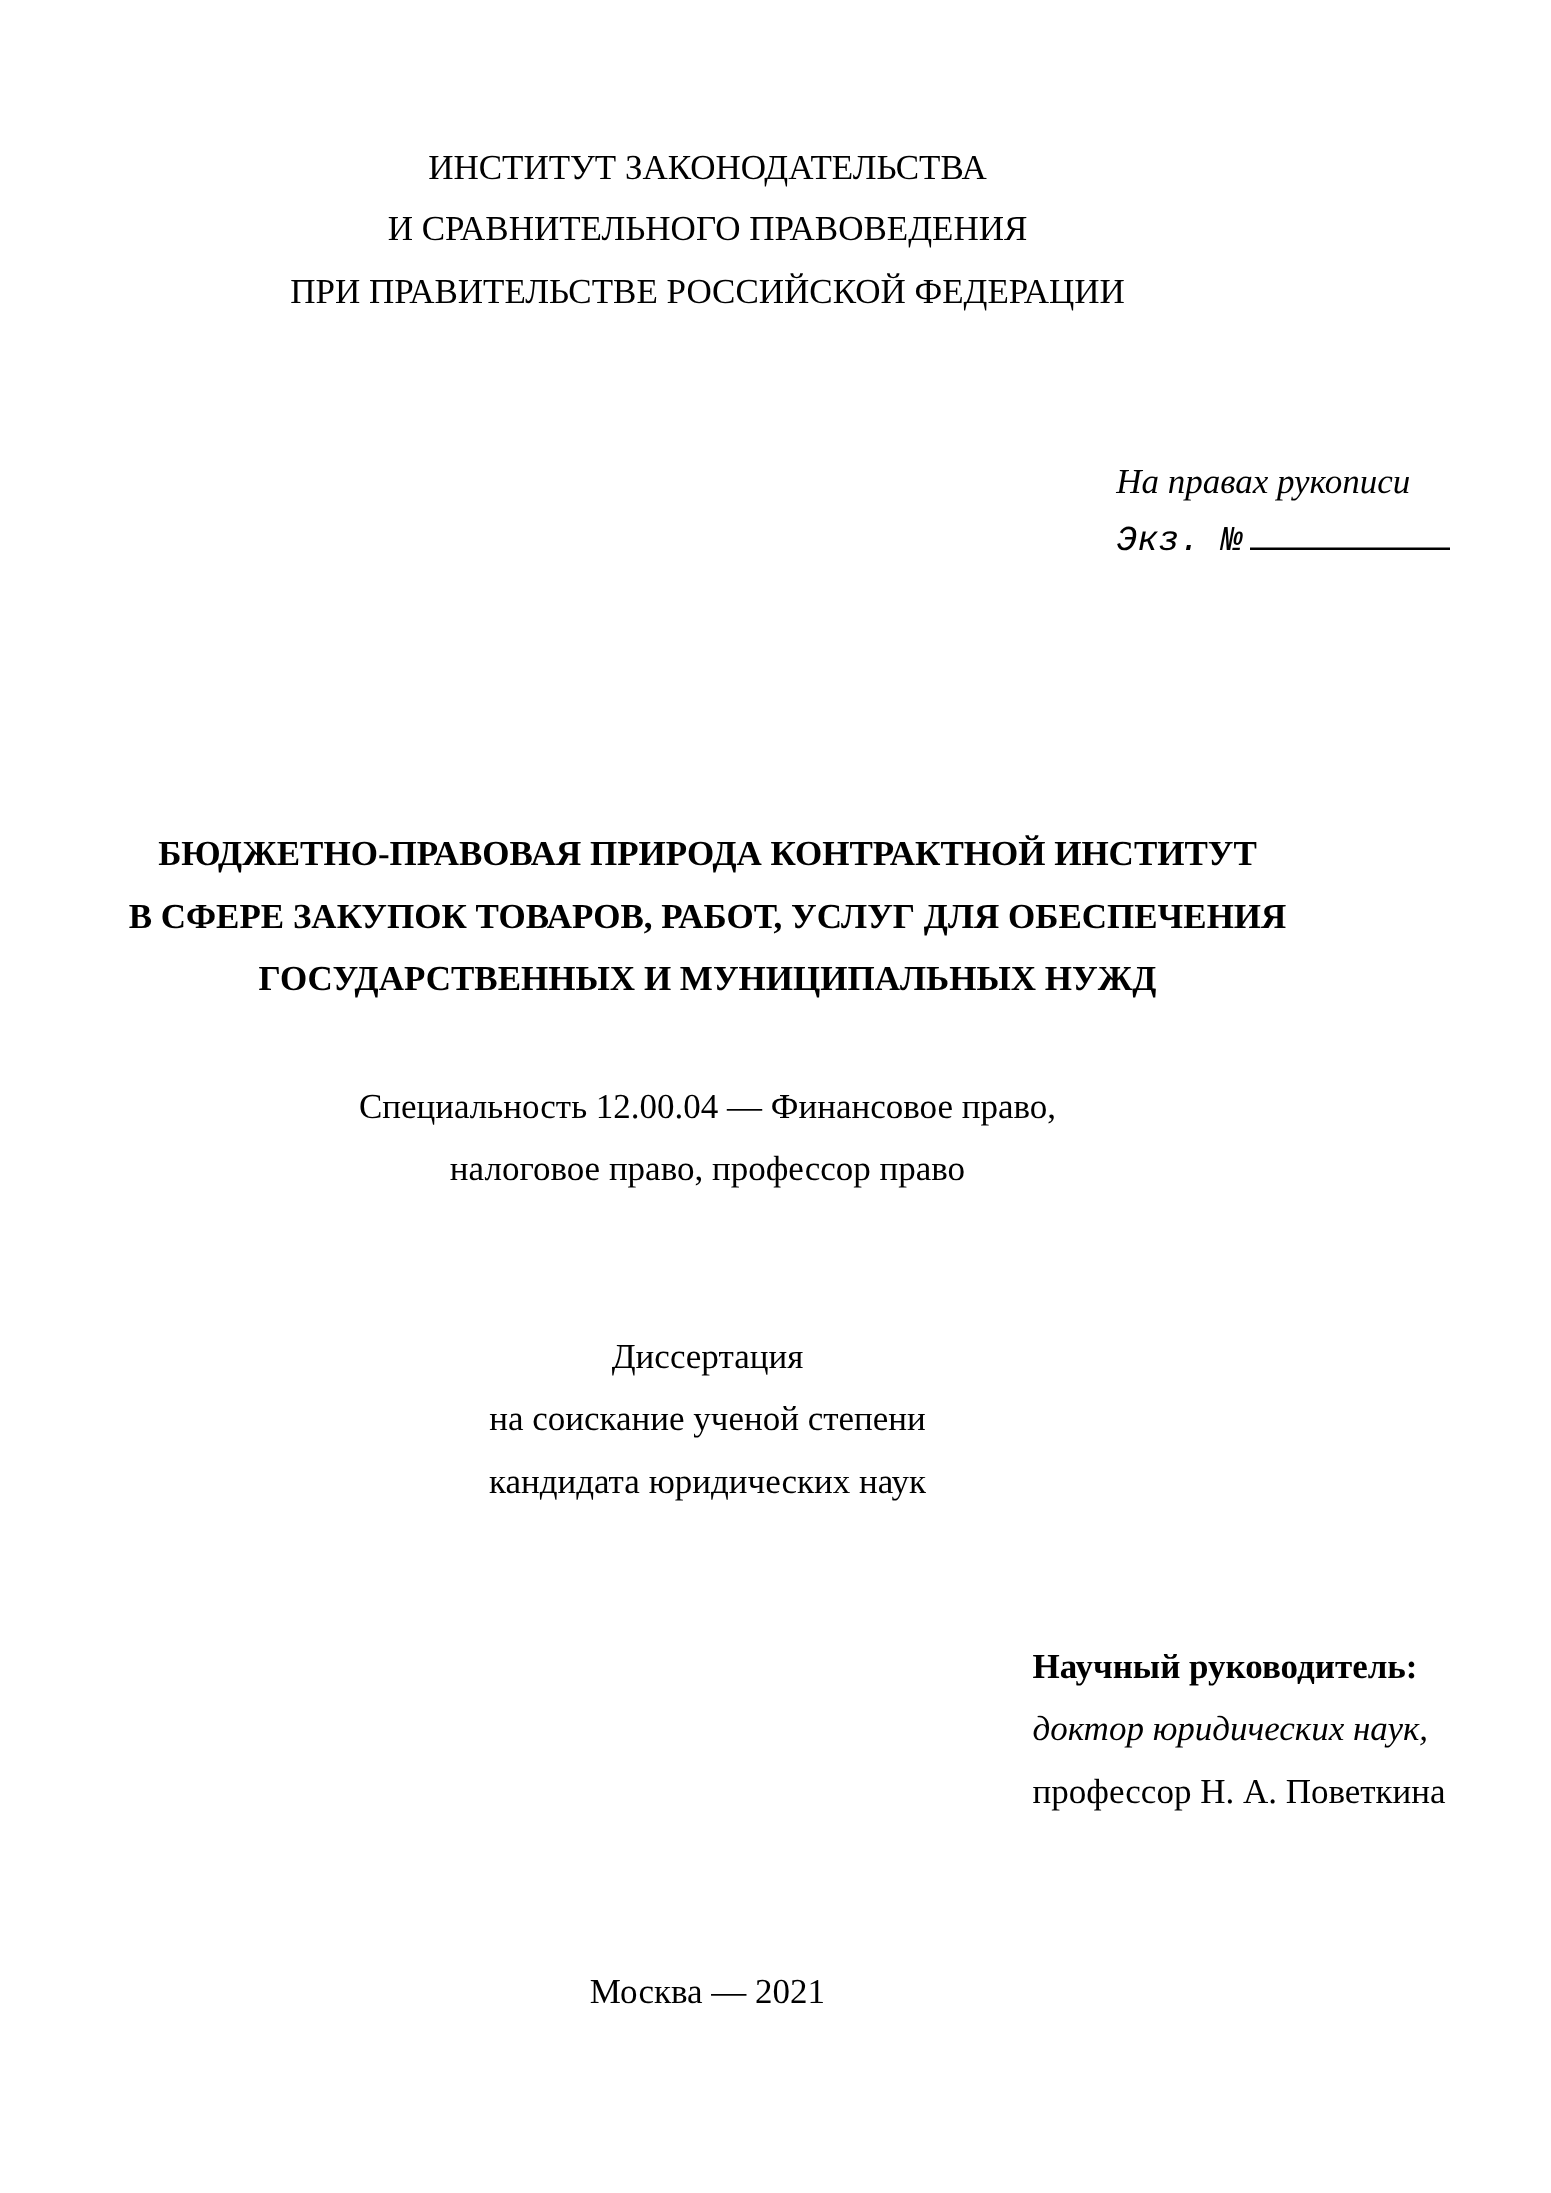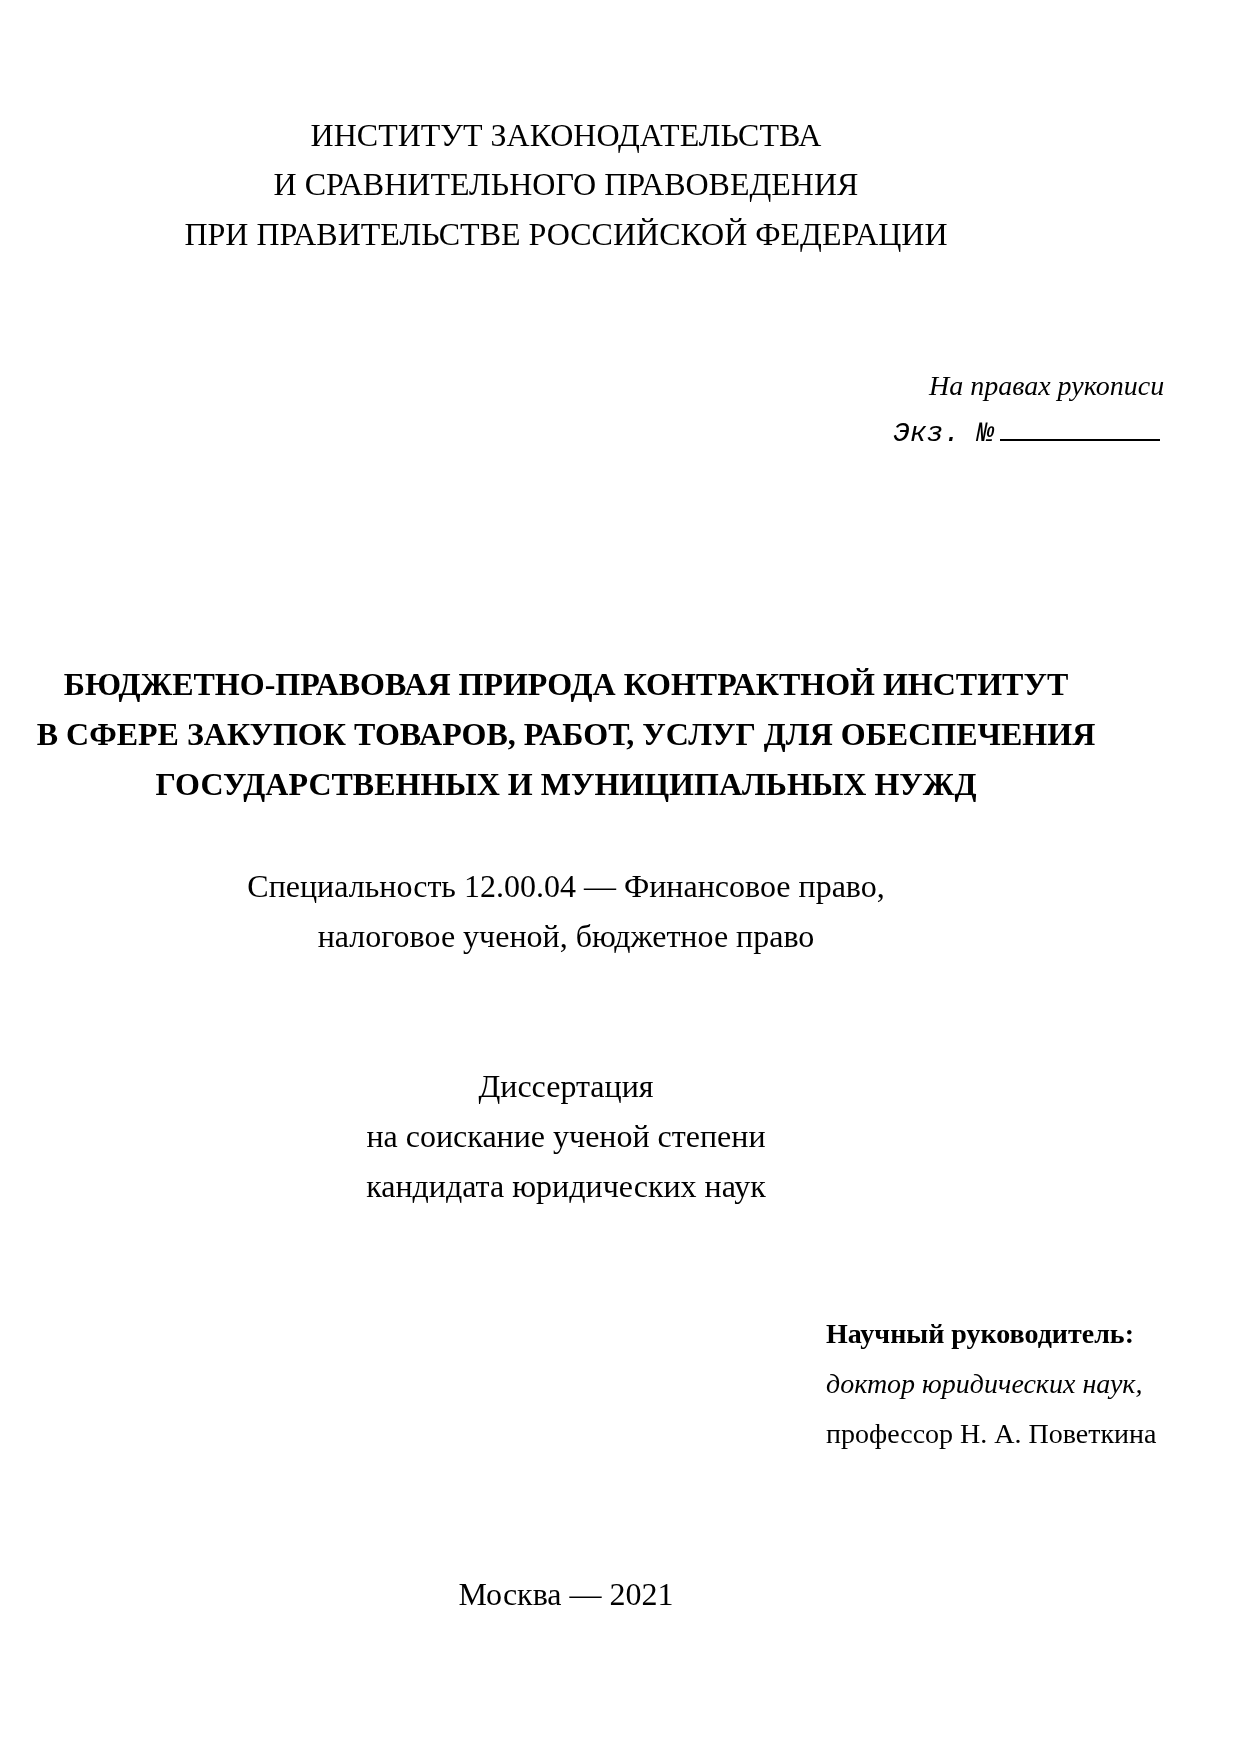--- a/index.html
+++ b/index.html
@@ -4,21 +4,21 @@
 <style>
   html, body { margin: 0; padding: 0; background: #ffffff; }
   body {
     width: 1241px; height: 1754px; position: relative; overflow: hidden;
     font-family: "Liberation Serif", "DejaVu Serif", serif;
     color: #000000;
   }
   .page { position: absolute; left: 0; top: 0; width: 1241px; height: 1754px; background: #fff; }
   .line {
     position: absolute; left: 0; width: 1132px; text-align: center;
-    font-size: 32px; line-height: 36px; white-space: nowrap;
+    font-size: 28px; line-height: 36px; white-space: nowrap;
   }
   .bold { font-weight: bold; }
   .italic { font-style: italic; }
   .right-block { position: absolute; left: 0; }
   .right-line {
     position: absolute; font-size: 28px; line-height: 36px; white-space: nowrap;
   }
   .blank-underline {
     display: inline-block; width: 160px; border-bottom: 2px solid #000;
     height: 22px; vertical-align: baseline; margin-left: 6px;
@@ -29,36 +29,36 @@
 
 <div class="page">
 
   <div>
     <div class="line" style="top:117px;">ИНСТИТУТ ЗАКОНОДАТЕЛЬСТВА</div>
     <div class="line" style="top:166px;">И СРАВНИТЕЛЬНОГО ПРАВОВЕДЕНИЯ</div>
     <div class="line" style="top:216px;font-family:Liberation Serif, serif;">ПРИ ПРАВИТЕЛЬСТВЕ РОССИЙСКОЙ ФЕДЕРАЦИИ</div>
   </div>
 
   <div class="right-block">
-    <div class="right-line italic" style="left:929px; top:368px;text-align:right;">На правах рукописи</div>
+    <div class="right-line italic" style="left:893px; top:368px;text-align:right;">На правах рукописи</div>
     <div class="right-line italic" style="left:893px; top:416px;font-family:Liberation Mono, monospace;">
       <span>Экз. №</span><span class="blank-underline"></span>
     </div>
   </div>
 
 
   <div>
     <div class="line bold" style="top:666px;">БЮДЖЕТНО-ПРАВОВАЯ ПРИРОДА КОНТРАКТНОЙ ИНСТИТУТ</div>
     <div class="line bold" style="top:716px;">В СФЕРЕ ЗАКУПОК ТОВАРОВ, РАБОТ, УСЛУГ ДЛЯ ОБЕСПЕЧЕНИЯ</div>
     <div class="line bold" style="top:766px;">ГОСУДАРСТВЕННЫХ И МУНИЦИПАЛЬНЫХ НУЖД</div>
   </div>
 
   <div>
     <div class="line" style="top:868px;">Специальность 12.00.04 — Финансовое право,</div>
-    <div class="line" style="top:918px;">налоговое ученой, бюджетное право</div>
+    <div class="line" style="top:918px;">налоговое право, профессор право</div>
   </div>
 
   <div>
     <div class="line" style="top:1068px;">Диссертация</div>
     <div class="line" style="top:1118px;">на соискание ученой степени</div>
     <div class="line" style="top:1168px;">кандидата юридических наук</div>
   </div>
 
   <div class="right-block">
     <div class="right-line bold" style="left:826px; top:1316px;">Научный руководитель:</div>

